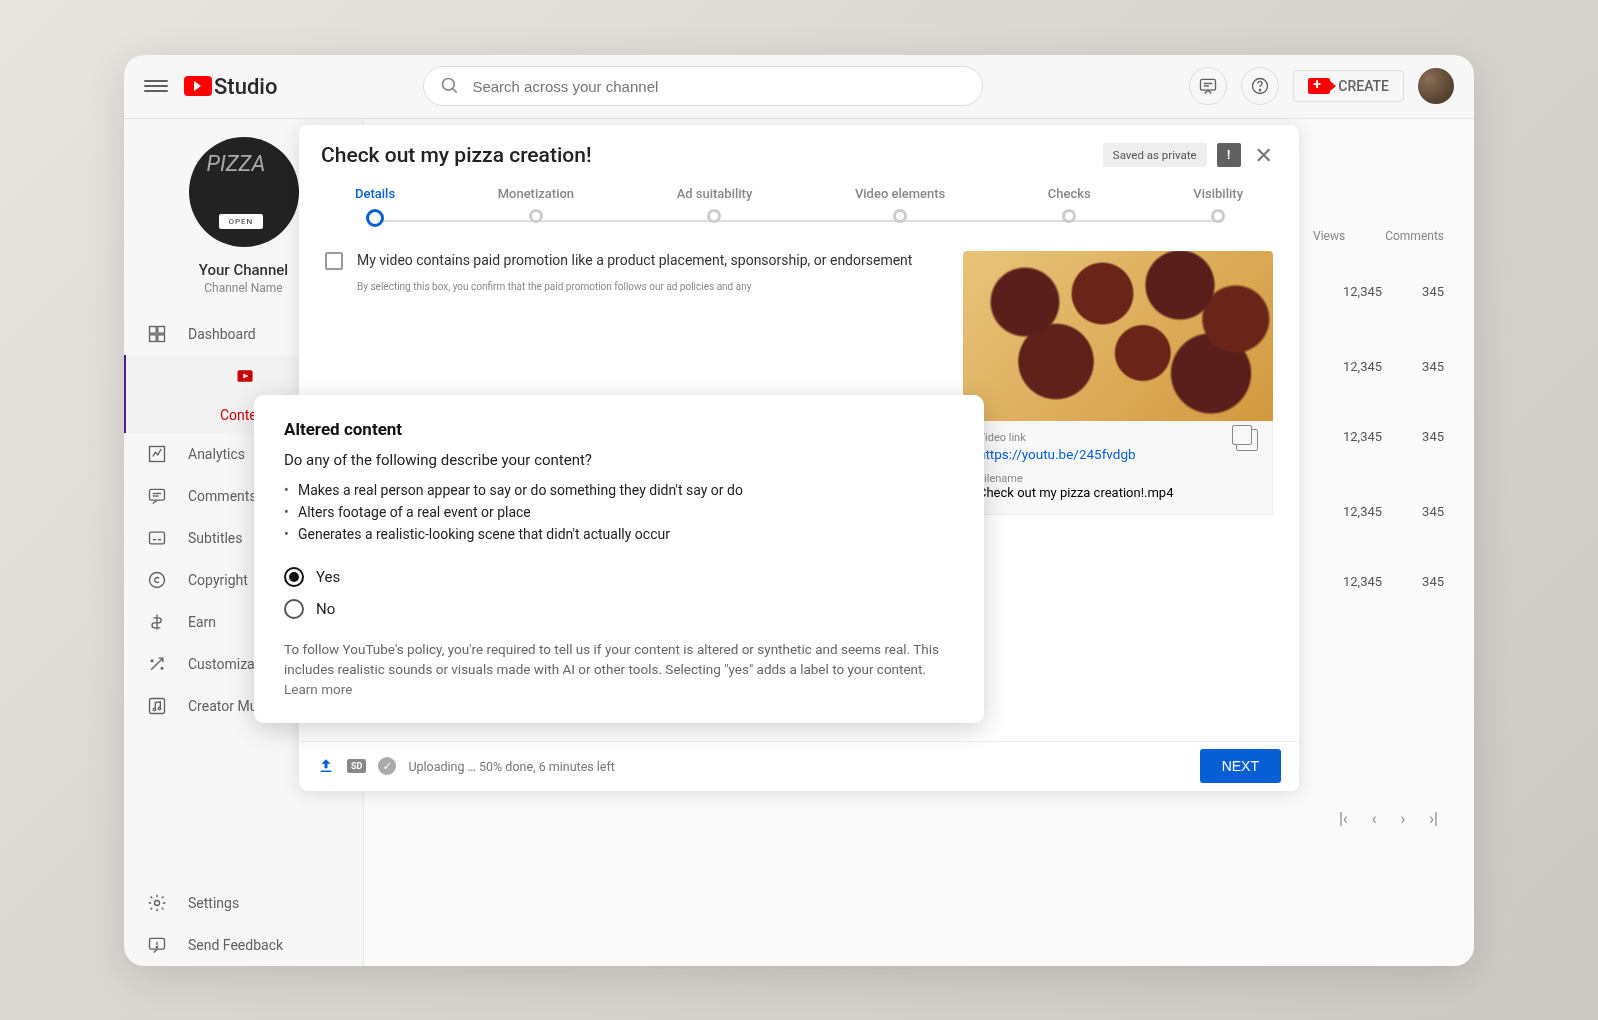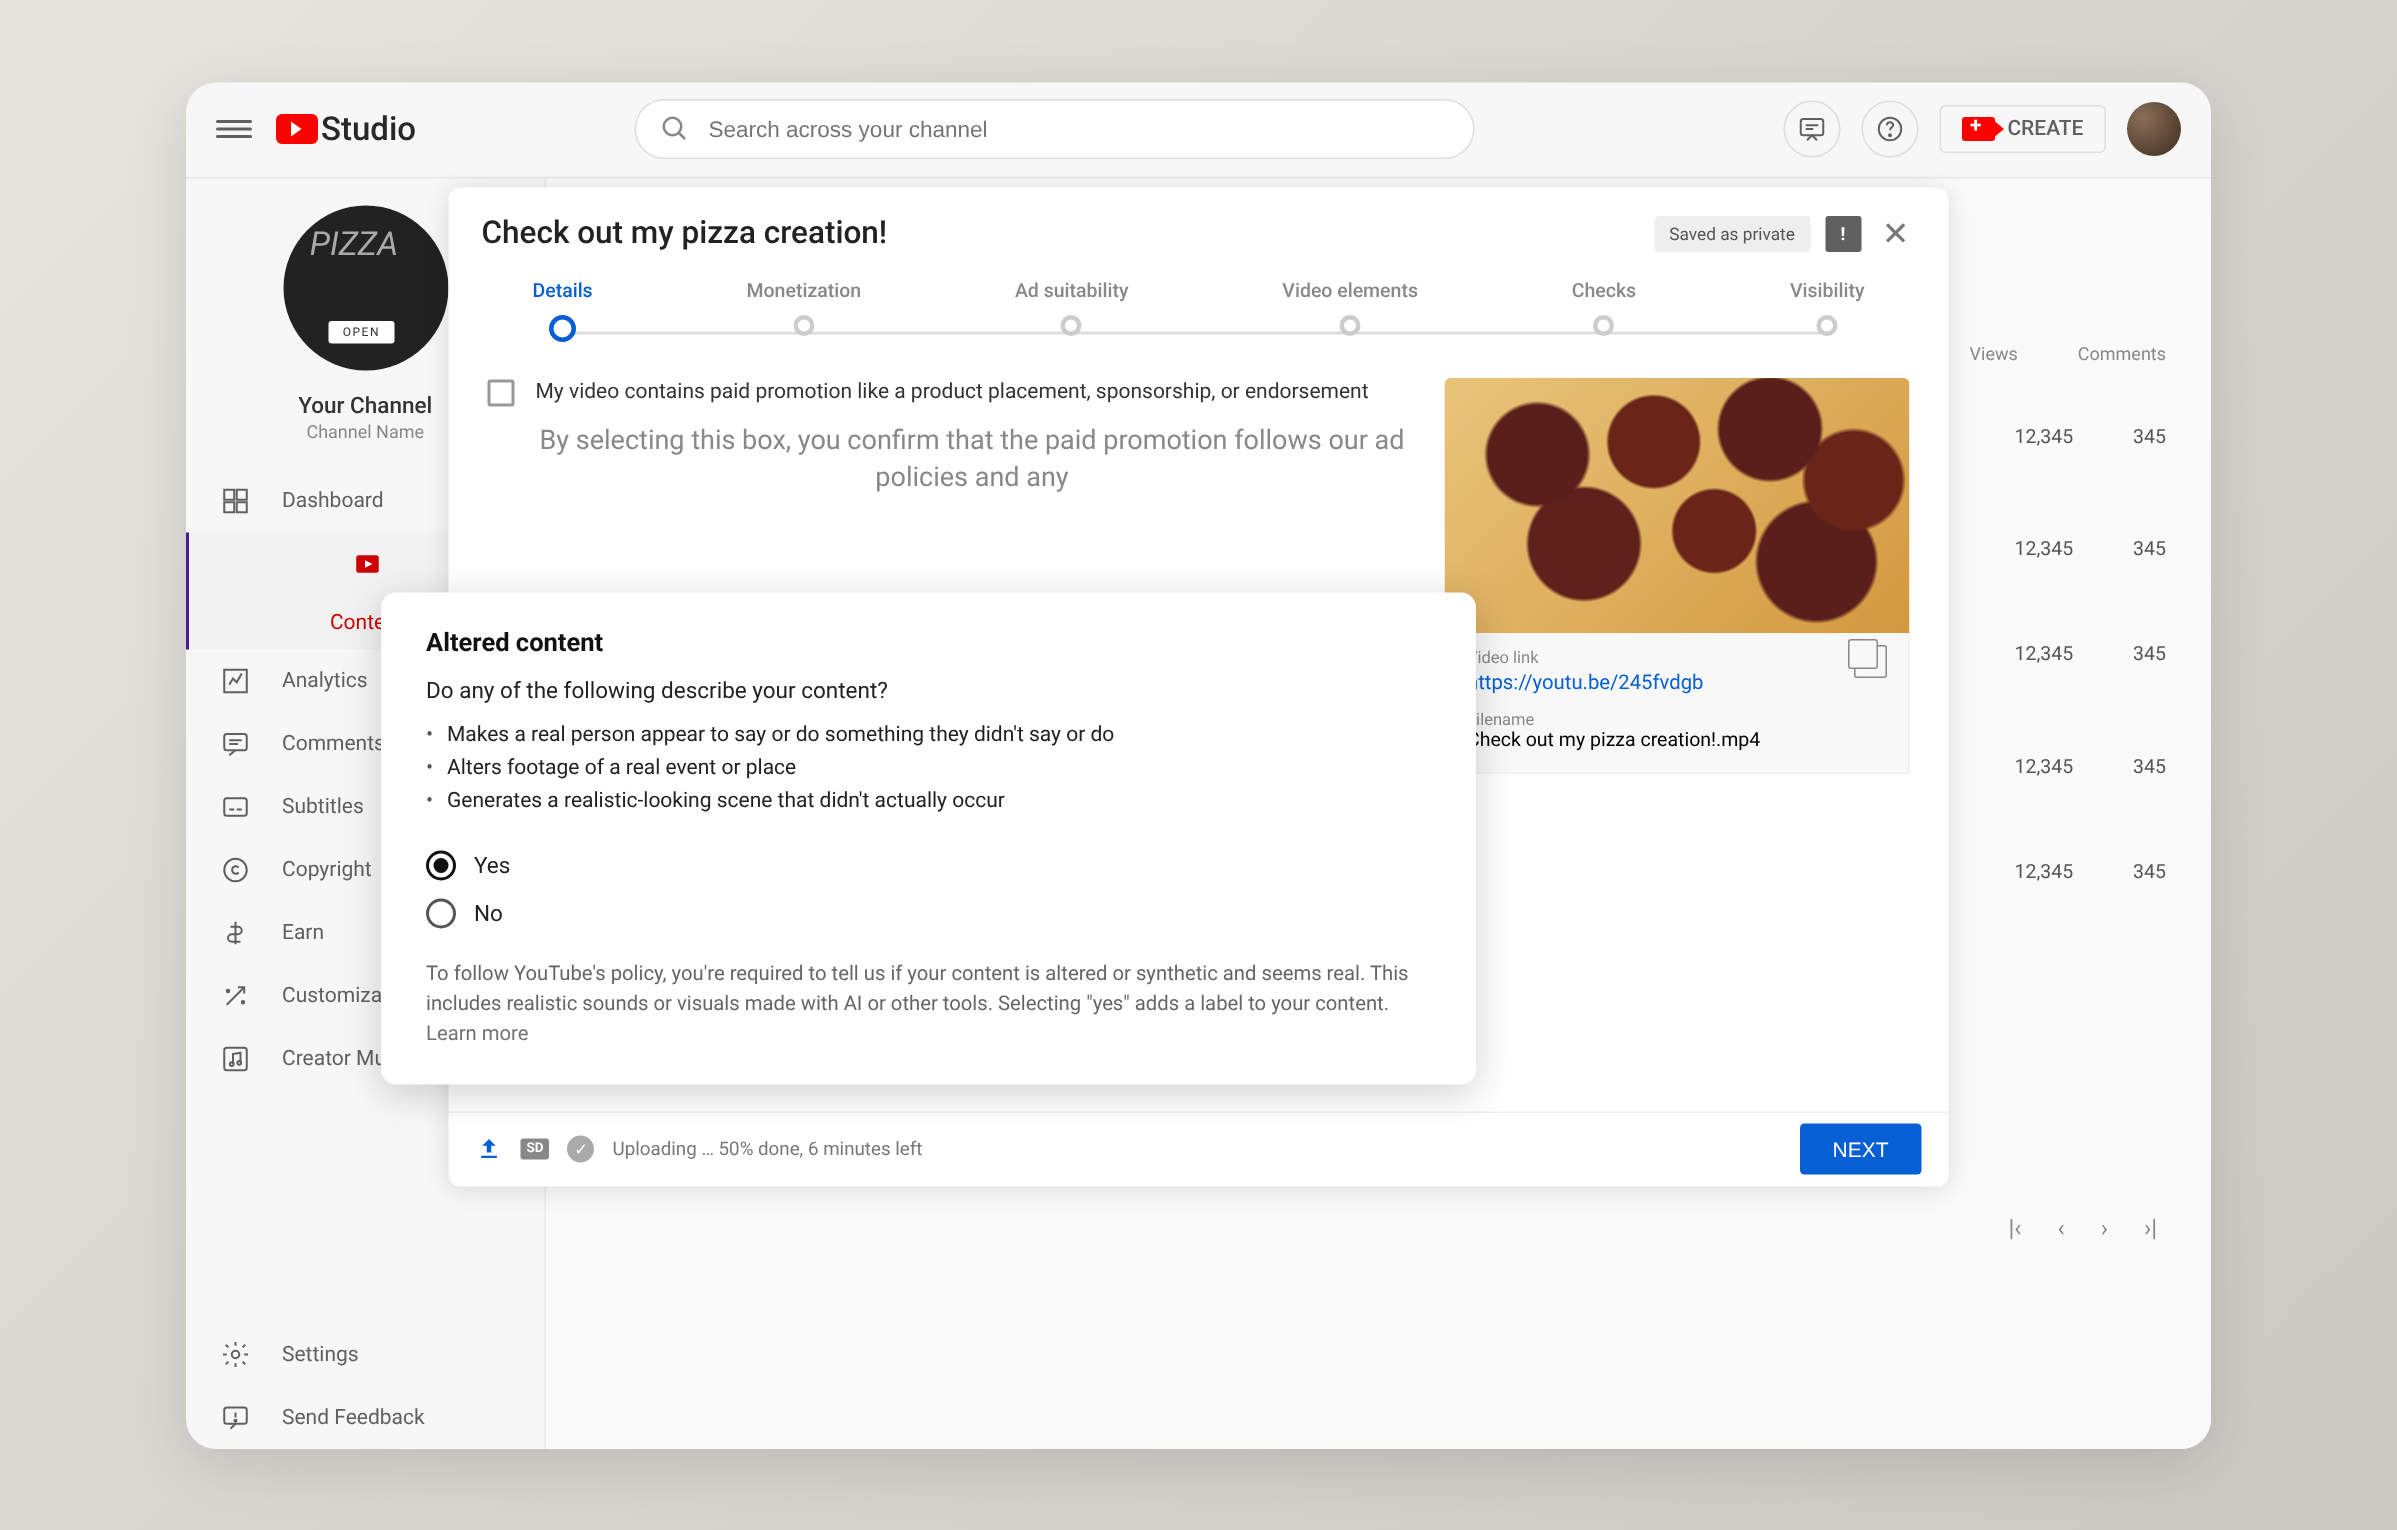--- a/index.html
+++ b/index.html
@@ -85,21 +85,21 @@
   .step-label{ font-size:13px; color:#888; font-weight:500;}
   .step.active .step-label{ color:#065fd4;}
   .step-dot{ width:14px; height:14px; border-radius:50%; background:#fff; border:3px solid #ccc;}
   .step.active .step-dot{ border-color:#065fd4; width:18px; height:18px; border-width:3px;}
   .um-body{ flex:1; overflow:auto; padding:18px 26px 8px; display:flex; gap:24px;}
   .um-left{ flex:1;}
   .um-right{ width:310px; display:flex; flex-direction:column;}
   .check-row{ display:flex; gap:14px; align-items:flex-start;}
   .cbox{ width:18px; height:18px; border:2px solid #999; border-radius:2px; flex-shrink:0; margin-top:1px; cursor:pointer;}
   .check-row .txt{ font-size:14px; color:#333; line-height:1.35;}
-  .sub-txt{ font-size:18px; color:#888; margin-top:10px; margin-left:32px; line-height:1.4;text-align:center;}
+  .sub-txt{ font-size:10px; color:#888; margin-top:10px; margin-left:32px; line-height:1.4;}
   .auto-chap { margin-top:312px; }
   .preview-thumb{ width:100%; height:170px; border-radius:4px 4px 0 0;
     background:
       radial-gradient(circle at 20% 30%, #5a1f1a 12%, transparent 13%),
       radial-gradient(circle at 45% 25%, #6a2518 14%, transparent 15%),
       radial-gradient(circle at 70% 20%, #5a1f1a 13%, transparent 14%),
       radial-gradient(circle at 88% 40%, #6a2518 11%, transparent 12%),
       radial-gradient(circle at 30% 65%, #5e211b 15%, transparent 16%),
       radial-gradient(circle at 58% 60%, #6a2518 13%, transparent 14%),
       radial-gradient(circle at 80% 72%, #5a1f1a 14%, transparent 15%),

